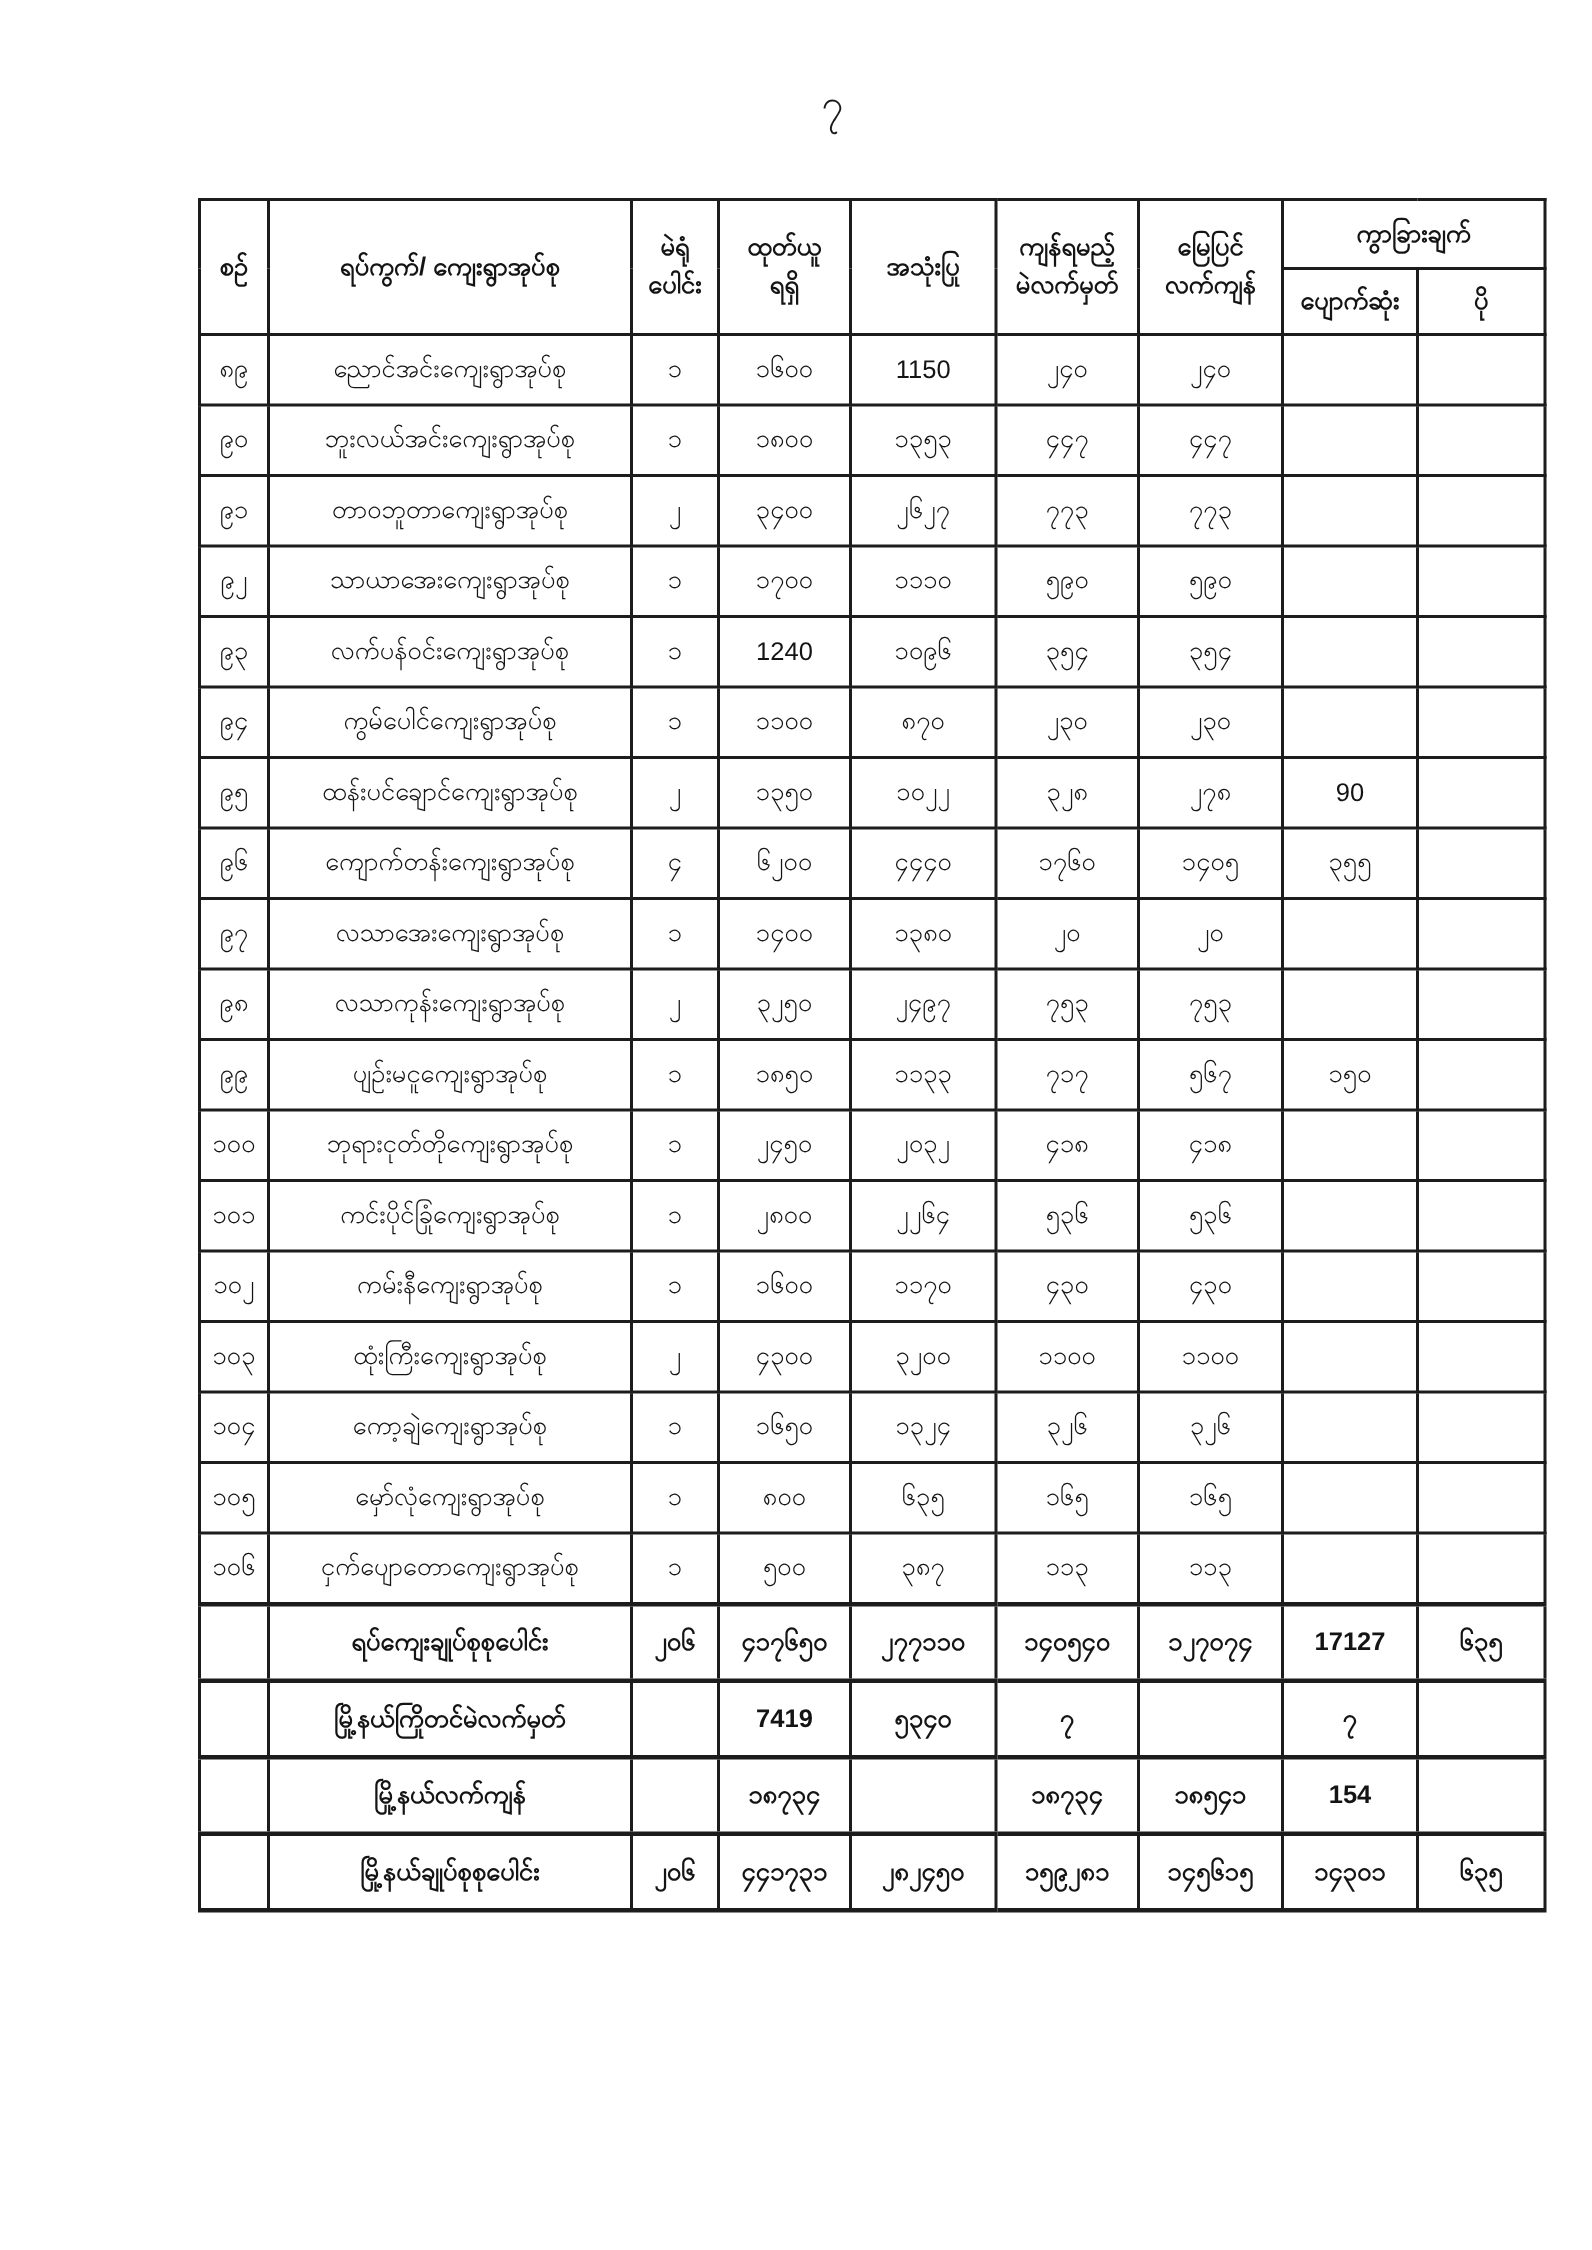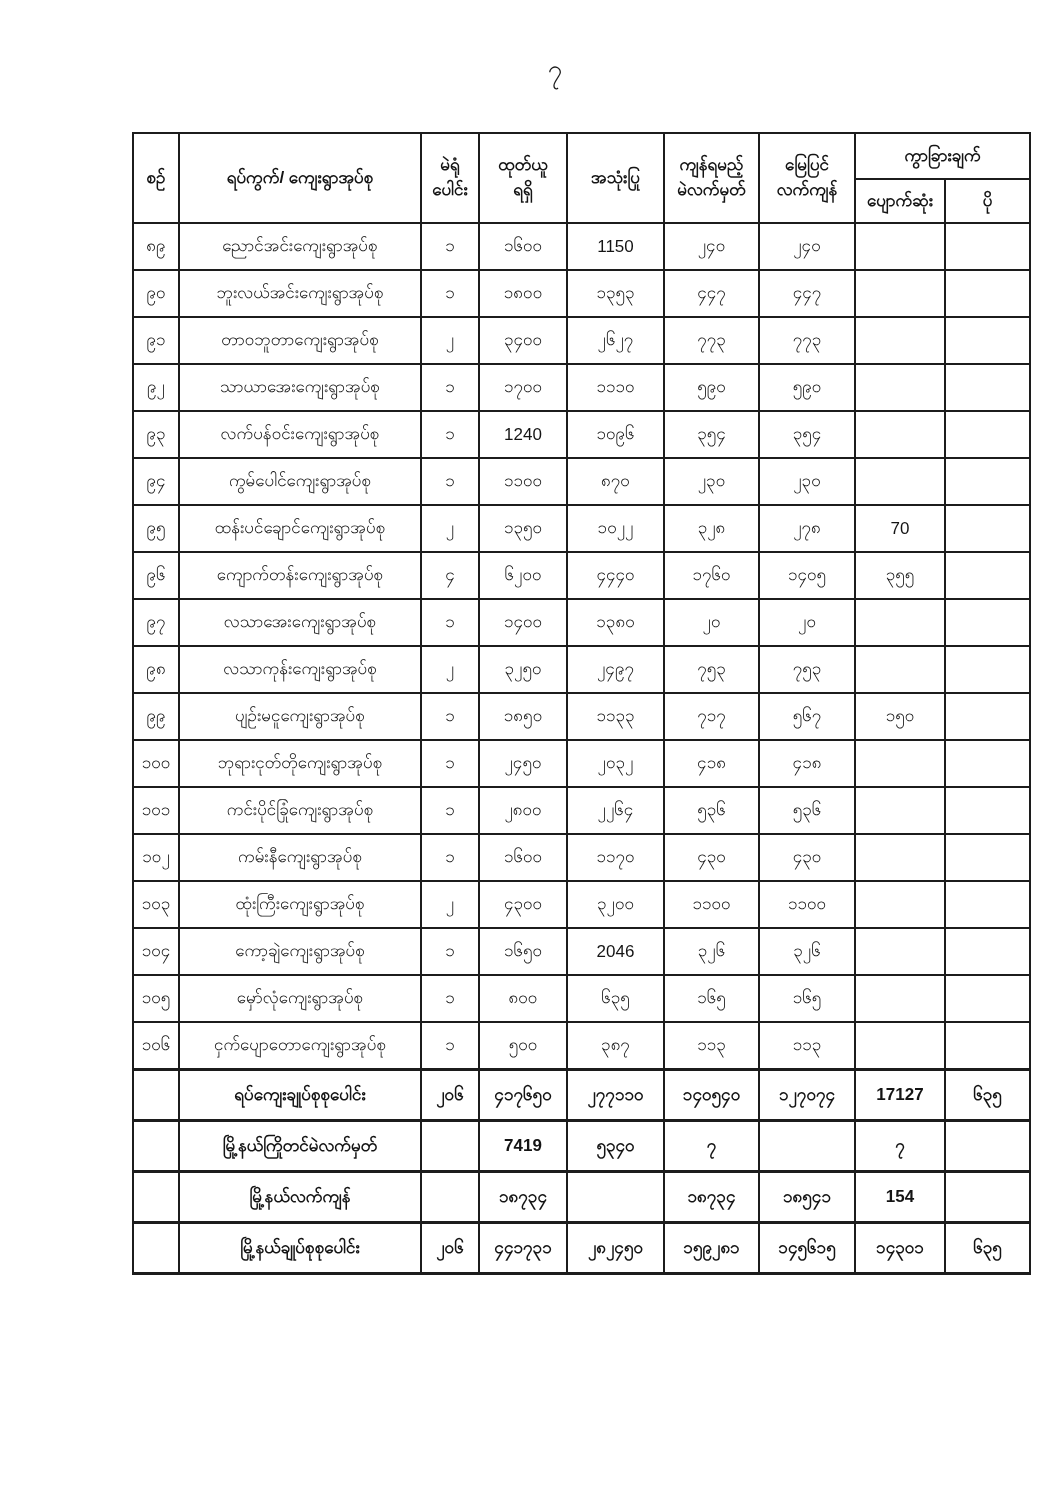--- a/index.html
+++ b/index.html
@@ -174,21 +174,21 @@
         <td class="col-extra"></td>
       </tr>
       <tr class="data-row">
         <td class="col-serial">၉၅</td>
         <td class="col-name">ထန်းပင်ချောင်ကျေးရွာအုပ်စု</td>
         <td class="col-polling-total">၂</td>
         <td class="col-received">၁၃၅၀</td>
         <td class="col-used">၁၀၂၂</td>
         <td class="col-remaining-required">၃၂၈</td>
         <td class="col-ground-balance">၂၇၈</td>
-        <td class="col-lost">70</td>
+        <td class="col-lost">90</td>
         <td class="col-extra"></td>
       </tr>
       <tr class="data-row">
         <td class="col-serial">၉၆</td>
         <td class="col-name">ကျောက်တန်းကျေးရွာအုပ်စု</td>
         <td class="col-polling-total">၄</td>
         <td class="col-received">၆၂၀၀</td>
         <td class="col-used">၄၄၄၀</td>
         <td class="col-remaining-required">၁၇၆၀</td>
         <td class="col-ground-balance">၁၄၀၅</td>
@@ -270,21 +270,21 @@
         <td class="col-remaining-required">၁၁၀၀</td>
         <td class="col-ground-balance">၁၁၀၀</td>
         <td class="col-lost"></td>
         <td class="col-extra"></td>
       </tr>
       <tr class="data-row">
         <td class="col-serial">၁၀၄</td>
         <td class="col-name">ကော့ချဲကျေးရွာအုပ်စု</td>
         <td class="col-polling-total">၁</td>
         <td class="col-received">၁၆၅၀</td>
-        <td class="col-used">2046</td>
+        <td class="col-used">၁၃၂၄</td>
         <td class="col-remaining-required">၃၂၆</td>
         <td class="col-ground-balance">၃၂၆</td>
         <td class="col-lost"></td>
         <td class="col-extra"></td>
       </tr>
       <tr class="data-row">
         <td class="col-serial">၁၀၅</td>
         <td class="col-name">မှော်လုံကျေးရွာအုပ်စု</td>
         <td class="col-polling-total">၁</td>
         <td class="col-received">၈၀၀</td>

